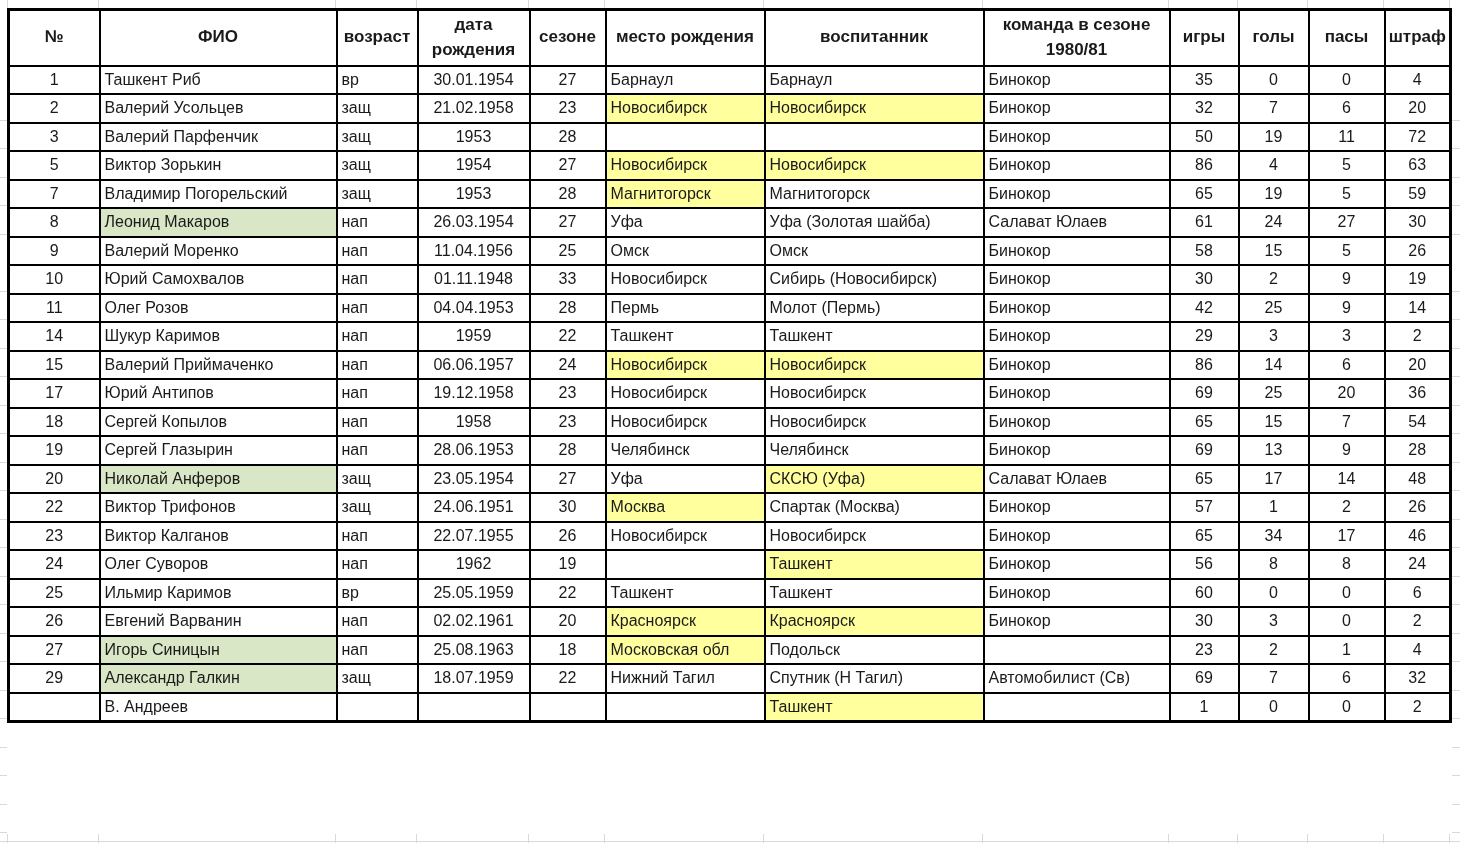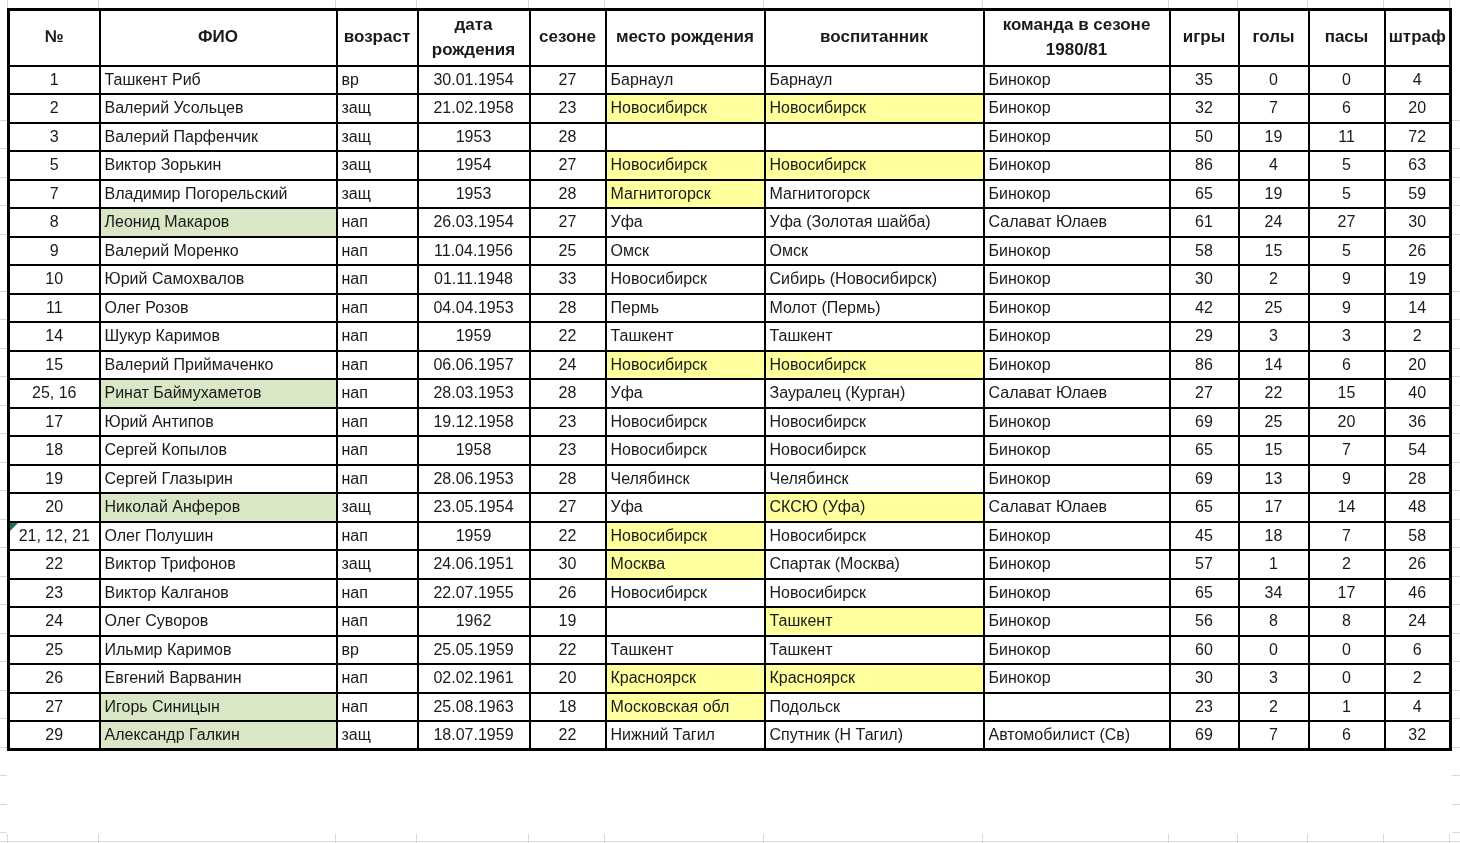--- a/index.html
+++ b/index.html
@@ -271,34 +271,20 @@
     <td class="c-center">24</td>
     <td class="c-left bg-yellow">Новосибирск</td>
     <td class="c-left bg-yellow">Новосибирск</td>
     <td class="c-left">Бинокор</td>
     <td class="c-center">86</td>
     <td class="c-center">14</td>
     <td class="c-center">6</td>
     <td class="c-center">20</td>
   </tr>
       <tr>
-    <td class="c-center">25, 16</td>
-    <td class="c-left bg-green">Ринат Баймухаметов</td>
-    <td class="c-left">нап</td>
-    <td class="c-center">28.03.1953</td>
-    <td class="c-center">28</td>
-    <td class="c-left">Уфа</td>
-    <td class="c-left">Зауралец (Курган)</td>
-    <td class="c-left">Салават Юлаев</td>
-    <td class="c-center">27</td>
-    <td class="c-center">22</td>
-    <td class="c-center">15</td>
-    <td class="c-center">40</td>
-  </tr>
-      <tr>
     <td class="c-center">17</td>
     <td class="c-left">Юрий Антипов</td>
     <td class="c-left">нап</td>
     <td class="c-center">19.12.1958</td>
     <td class="c-center">23</td>
     <td class="c-left">Новосибирск</td>
     <td class="c-left">Новосибирск</td>
     <td class="c-left">Бинокор</td>
     <td class="c-center">69</td>
     <td class="c-center">25</td>
@@ -339,34 +325,20 @@
     <td class="c-left">защ</td>
     <td class="c-center">23.05.1954</td>
     <td class="c-center">27</td>
     <td class="c-left">Уфа</td>
     <td class="c-left bg-yellow">СКСЮ (Уфа)</td>
     <td class="c-left">Салават Юлаев</td>
     <td class="c-center">65</td>
     <td class="c-center">17</td>
     <td class="c-center">14</td>
     <td class="c-center">48</td>
-  </tr>
-      <tr>
-    <td class="c-center">21, 12, 21<span class="note-tri"></span></td>
-    <td class="c-left">Олег Полушин</td>
-    <td class="c-left">нап</td>
-    <td class="c-center">1959</td>
-    <td class="c-center">22</td>
-    <td class="c-left bg-yellow">Новосибирск</td>
-    <td class="c-left">Новосибирск</td>
-    <td class="c-left">Бинокор</td>
-    <td class="c-center">45</td>
-    <td class="c-center">18</td>
-    <td class="c-center">7</td>
-    <td class="c-center">58</td>
   </tr>
       <tr>
     <td class="c-center">22</td>
     <td class="c-left">Виктор Трифонов</td>
     <td class="c-left">защ</td>
     <td class="c-center">24.06.1951</td>
     <td class="c-center">30</td>
     <td class="c-left bg-yellow">Москва</td>
     <td class="c-left">Спартак (Москва)</td>
     <td class="c-left">Бинокор</td>
@@ -452,14 +424,28 @@
     <td class="c-center">18.07.1959</td>
     <td class="c-center">22</td>
     <td class="c-left">Нижний Тагил</td>
     <td class="c-left">Спутник (Н Тагил)</td>
     <td class="c-left">Автомобилист (Св)</td>
     <td class="c-center">69</td>
     <td class="c-center">7</td>
     <td class="c-center">6</td>
     <td class="c-center">32</td>
   </tr>
+      <tr>
+    <td class="c-center"></td>
+    <td class="c-left">В. Андреев</td>
+    <td class="c-left"></td>
+    <td class="c-center"></td>
+    <td class="c-center"></td>
+    <td class="c-left"></td>
+    <td class="c-left bg-yellow">Ташкент</td>
+    <td class="c-left"></td>
+    <td class="c-center">1</td>
+    <td class="c-center">0</td>
+    <td class="c-center">0</td>
+    <td class="c-center">2</td>
+  </tr>
     </tbody>
 </table>
 
 </body></html>

